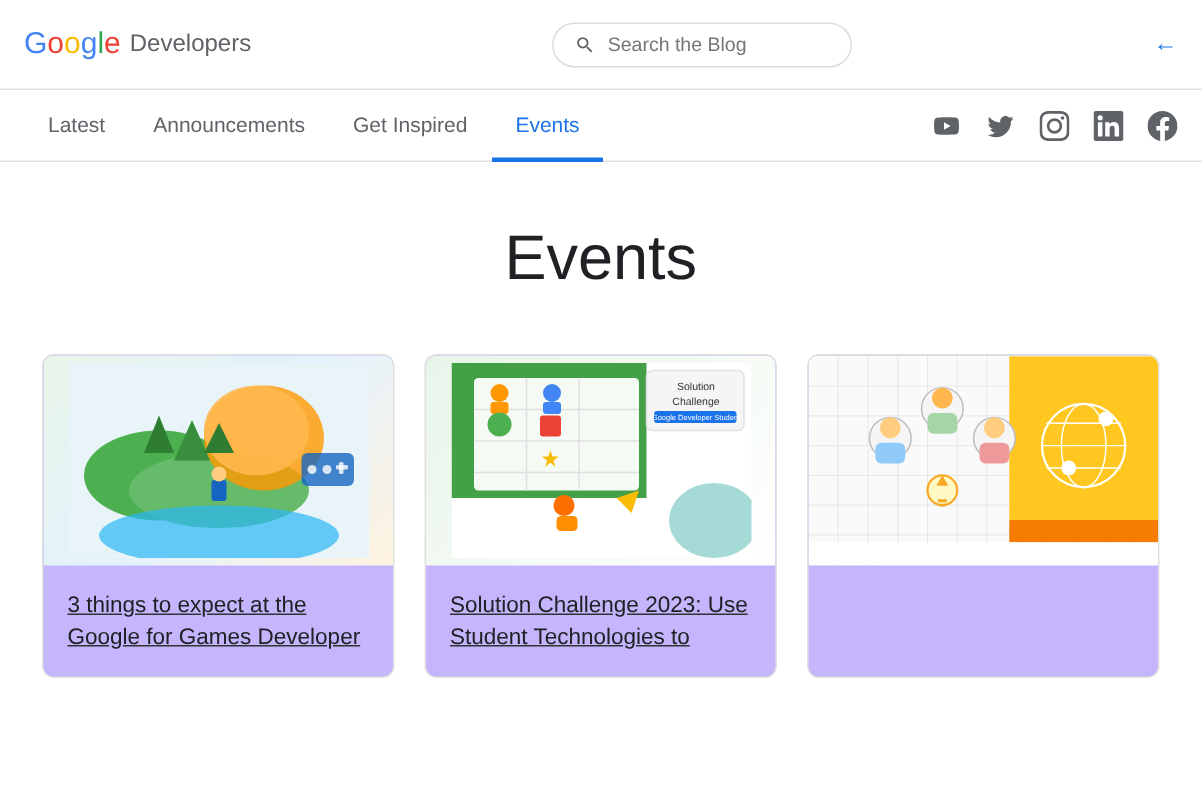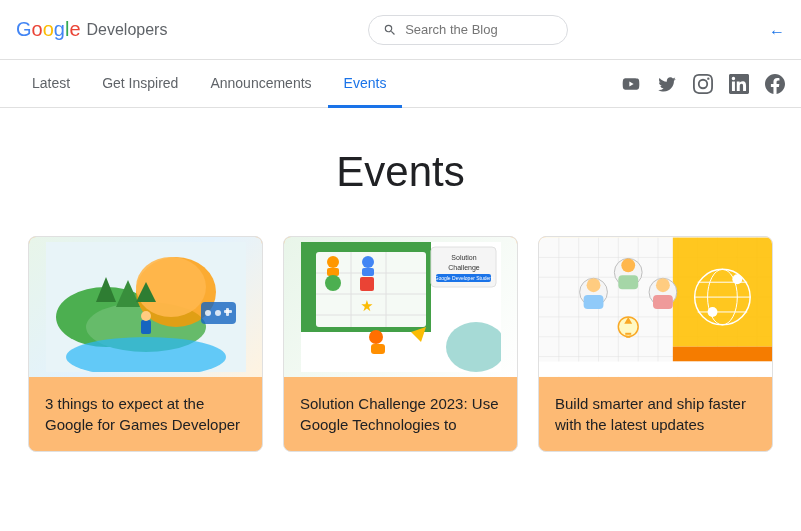--- a/index.html
+++ b/index.html
@@ -140,21 +140,22 @@
     .cards-container {
       display: flex;
       gap: 20px;
       justify-content: center;
     }
     .card {
       width: 235px;
       border: 1px solid #e0e0e0;
       border-radius: 8px;
       overflow: hidden;
-      background: #fdba74;
+      background: #c4b5fd;
+      text-decoration: underline;
     }
     .card-image {
       width: 100%;
       height: 140px;
       background: #f8f9fa;
       display: flex;
       align-items: center;
       justify-content: center;
       overflow: hidden;
     }
@@ -206,22 +207,22 @@
     <div class="header-right">
       <a href="#" class="return-link">
         <span class="return-arrow">←</span>
       </a>
     </div>
   </header>
 
   <nav class="nav">
     <div class="nav-left">
       <a href="#" class="nav-item">Latest</a>
+      <a href="#" class="nav-item">Announcements</a>
       <a href="#" class="nav-item">Get Inspired</a>
-      <a href="#" class="nav-item">Announcements</a>
       <a href="#" class="nav-item active">Events</a>
     </div>
     <div class="nav-right">
 
       <svg class="social-icon" viewBox="0 0 24 24">
         <path d="M10 15l5.19-3L10 9v6m11.56-7.83c.13.47.22 1.1.28 1.9.07.8.1 1.49.1 2.09L22 12c0 2.19-.16 3.8-.44 4.83-.25.9-.83 1.48-1.73 1.73-.47.13-1.33.22-2.65.28-1.3.07-2.49.1-3.59.1L12 19c-4.19 0-6.8-.16-7.83-.44-.9-.25-1.48-.83-1.73-1.73-.13-.47-.22-1.1-.28-1.9-.07-.8-.1-1.49-.1-2.09L2 12c0-2.19.16-3.8.44-4.83.25-.9.83-1.48 1.73-1.73.47-.13 1.33-.22 2.65-.28 1.3-.07 2.49-.1 3.59-.1L12 5c4.19 0 6.8.16 7.83.44.9.25 1.48.83 1.73 1.73z"></path>
       </svg>
 
       <svg class="social-icon" viewBox="0 0 24 24">
         <path d="M22.46 6c-.77.35-1.6.58-2.46.69.88-.53 1.56-1.37 1.88-2.38-.83.5-1.75.85-2.72 1.05C18.37 4.5 17.26 4 16 4c-2.35 0-4.27 1.92-4.27 4.29 0 .34.04.67.11.98C8.28 9.09 5.11 7.38 3 4.79c-.37.63-.58 1.37-.58 2.15 0 1.49.75 2.81 1.91 3.56-.71 0-1.37-.2-1.95-.5v.03c0 2.08 1.48 3.82 3.44 4.21a4.22 4.22 0 0 1-1.93.07 4.28 4.28 0 0 0 4 2.98 8.521 8.521 0 0 1-5.33 1.84c-.34 0-.68-.02-1.02-.06C3.44 20.29 5.7 21 8.12 21 16 21 20.33 14.46 20.33 8.79c0-.19 0-.37-.01-.56.84-.6 1.56-1.36 2.14-2.23z"></path>
@@ -314,21 +315,21 @@
 
             <ellipse cx="175" cy="105" rx="30" ry="25" fill="#80cbc4" opacity="0.7"></ellipse>
 
             <circle cx="75" cy="95" r="7" fill="#ff6f00"></circle>
             <rect x="70" y="102" width="14" height="10" rx="3" fill="#ff8f00"></rect>
 
             <polygon points="110,90 125,85 120,100" fill="#fbbc05"></polygon>
           </svg>
         </div>
         <div class="card-body">
-          <p class="card-title">Solution Challenge 2023: Use Google Technologies to</p>
+          <p class="card-title">Solution Challenge 2023: Use Student Technologies to</p>
         </div>
       </div>
 
       <div class="card">
         <div class="card-image card-image-3">
           <svg width="235" height="140" viewBox="0 0 235 140">
 
             <rect x="0" y="0" width="235" height="140" fill="#fafafa"></rect>
 
             <line x1="0" y1="20" x2="235" y2="20" stroke="#e0e0e0" stroke-width="0.5"></line>
@@ -377,21 +378,18 @@
             <circle cx="200" cy="42" r="5" fill="#fff"></circle>
             <polygon points="200,37 197,42 203,42" fill="#fff"></polygon>
             <circle cx="175" cy="75" r="5" fill="#fff"></circle>
             <polygon points="175,70 172,75 178,75" fill="#fff"></polygon>
 
             <rect x="135" y="110" width="100" height="15" fill="#f57c00"></rect>
 
             <rect x="0" y="125" width="235" height="15" fill="#fff"></rect>
           </svg>
         </div>
-        <div class="card-body">
-          <p class="card-title">Build smarter and ship faster with the latest updates</p>
-        </div>
       </div>
 
     </div>
   </main>
 
 </div>
 
 </body></html>

